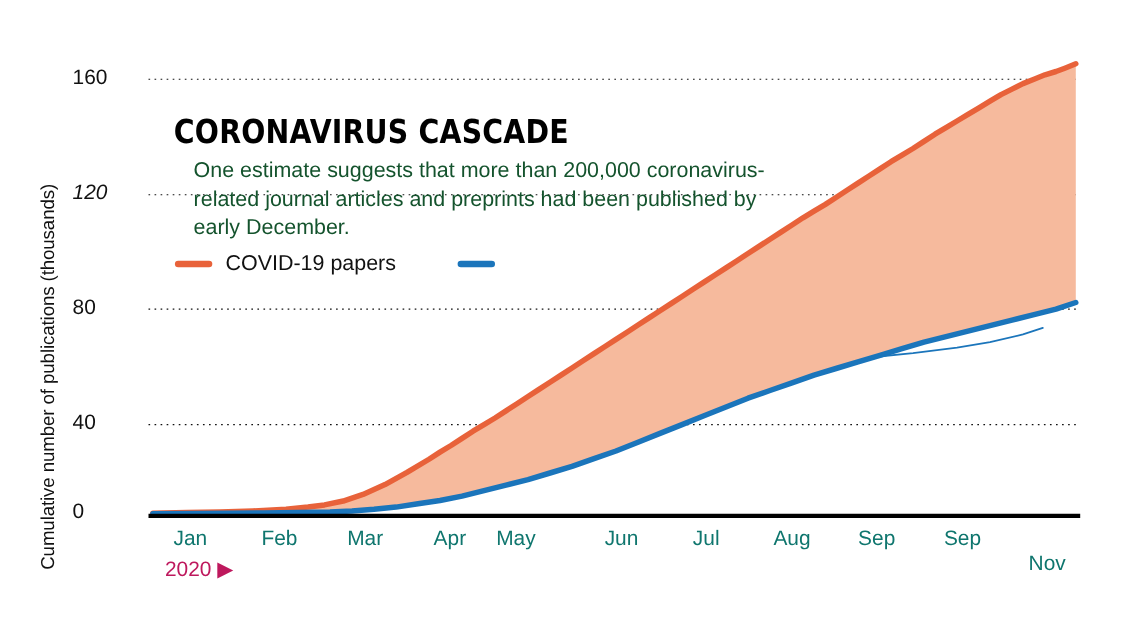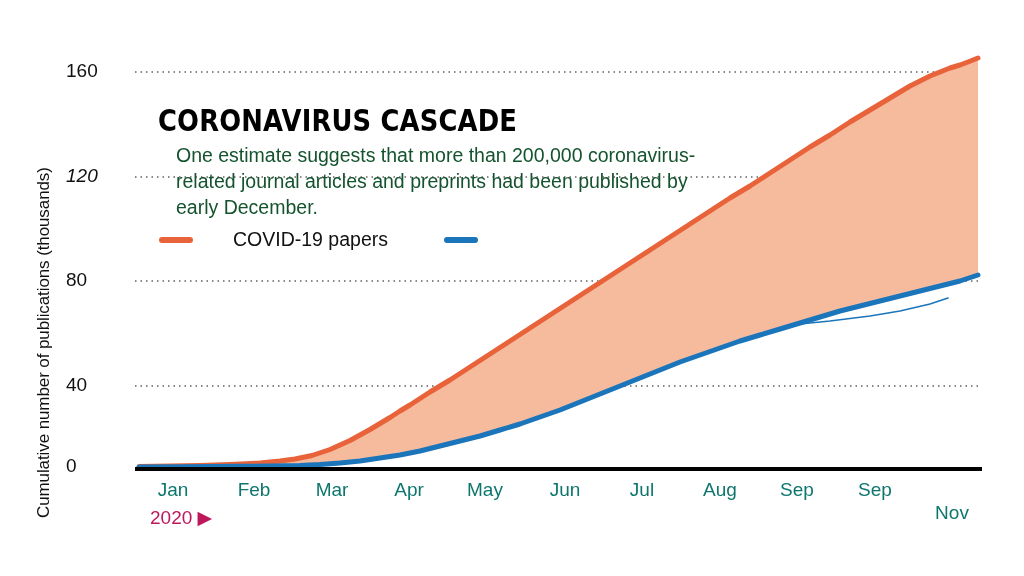--- a/index.html
+++ b/index.html
@@ -88,21 +88,20 @@
     left: 159px;
     top: 228px;
     display: flex;
     align-items: center;
     gap: 0px;
   }
   .legend-item {
     display: flex;
     align-items: center;
     margin-right: 56px;
-    gap: 28px;
   }
   .legend-swatch {
     width: 34px;
     height: 6px;
     border-radius: 3px;
     margin-right: 12px;
   }
   .legend-label {
     font-size: 19.5px;
     color: #111111;
@@ -181,21 +180,21 @@
   <div class="y-tick-label" style="left:66px; top:60px;">160</div>
   <div class="y-tick-label" style="left:66px; top:165px;font-style:italic;">120</div>
   <div class="y-tick-label" style="left:66px; top:269px;">80</div>
   <div class="y-tick-label" style="left:66px; top:374px;">40</div>
   <div class="y-tick-label" style="left:66px; top:455px;">0</div>
 
   <div class="x-tick-label" style="left:128px; top:479px;">Jan</div>
   <div class="x-tick-label" style="left:209px; top:479px;">Feb</div>
   <div class="x-tick-label" style="left:287px; top:479px;">Mar</div>
   <div class="x-tick-label" style="left:364px; top:479px;">Apr</div>
-  <div class="x-tick-label" style="left:440px; top:479px;">May</div>
+  <div class="x-tick-label" style="left:424px; top:479px;">May</div>
   <div class="x-tick-label" style="left:520px; top:479px;">Jun</div>
   <div class="x-tick-label" style="left:597px; top:479px;">Jul</div>
   <div class="x-tick-label" style="left:675px; top:479px;">Aug</div>
   <div class="x-tick-label" style="left:752px; top:479px;">Sep</div>
   <div class="x-tick-label" style="left:830px; top:479px;">Sep</div>
   <div class="x-tick-label" style="left:907px; top:502px;">Nov</div>
 
   <div class="x-sub-label" style="left:150px; top:506px;">2020 ▶</div>
 
   <div class="chart-title">CORONAVIRUS CASCADE</div>

